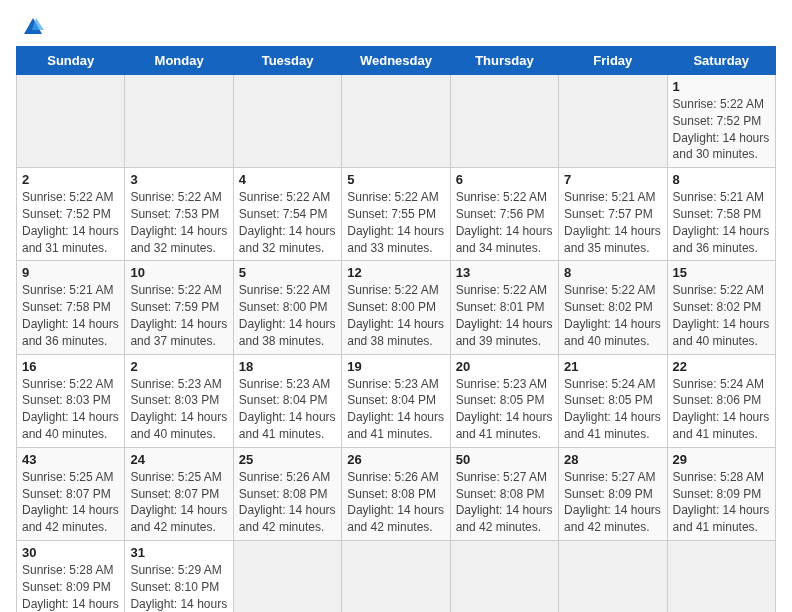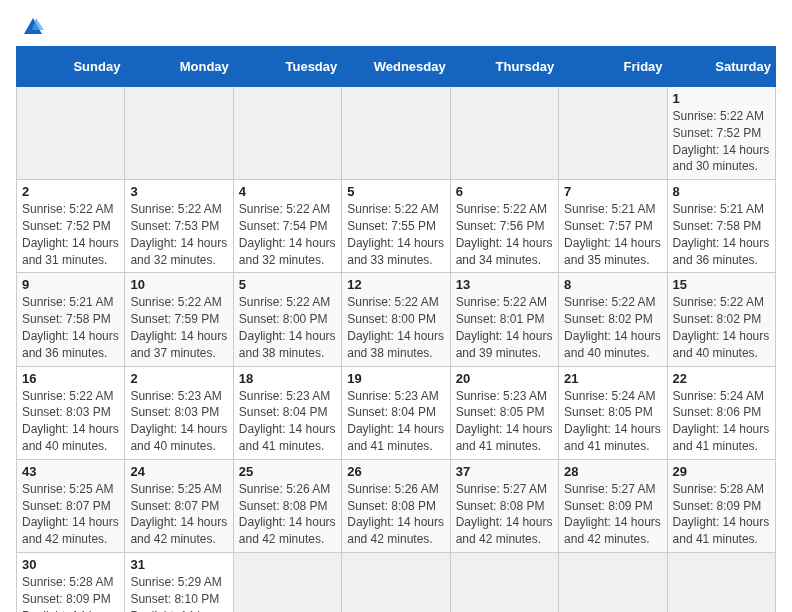--- a/index.html
+++ b/index.html
@@ -48,22 +48,22 @@
     table {
       width: 100%;
       border-collapse: collapse;
       table-layout: fixed;
     }
     thead th {
       background-color: #1565c0;
       color: #fff;
       font-size: 13px;
       font-weight: bold;
-      padding: 12px 4px;
-      text-align: right;
+      padding: 6px 4px;
+      text-align: center;
       border: 1px solid #1565c0;
     }
     tbody td {
       vertical-align: top;
       border: 1px solid #ccc;
       padding: 4px 5px;
       font-size: 10.5px;
       color: #333;
       height: 80px;
       background: #fff;
@@ -235,21 +235,21 @@
         </td>
         <td>
           <span class="day-number">25</span>
           <div class="cell-text">Sunrise: 5:26 AM<br>Sunset: 8:08 PM<br>Daylight: 14 hours<br>and 42 minutes.</div>
         </td>
         <td>
           <span class="day-number">26</span>
           <div class="cell-text">Sunrise: 5:26 AM<br>Sunset: 8:08 PM<br>Daylight: 14 hours<br>and 42 minutes.</div>
         </td>
         <td>
-          <span class="day-number">37</span>
+          <span class="day-number">50</span>
           <div class="cell-text">Sunrise: 5:27 AM<br>Sunset: 8:08 PM<br>Daylight: 14 hours<br>and 42 minutes.</div>
         </td>
         <td>
           <span class="day-number">28</span>
           <div class="cell-text">Sunrise: 5:27 AM<br>Sunset: 8:09 PM<br>Daylight: 14 hours<br>and 42 minutes.</div>
         </td>
         <td>
           <span class="day-number">29</span>
           <div class="cell-text">Sunrise: 5:28 AM<br>Sunset: 8:09 PM<br>Daylight: 14 hours<br>and 41 minutes.</div>
         </td>

